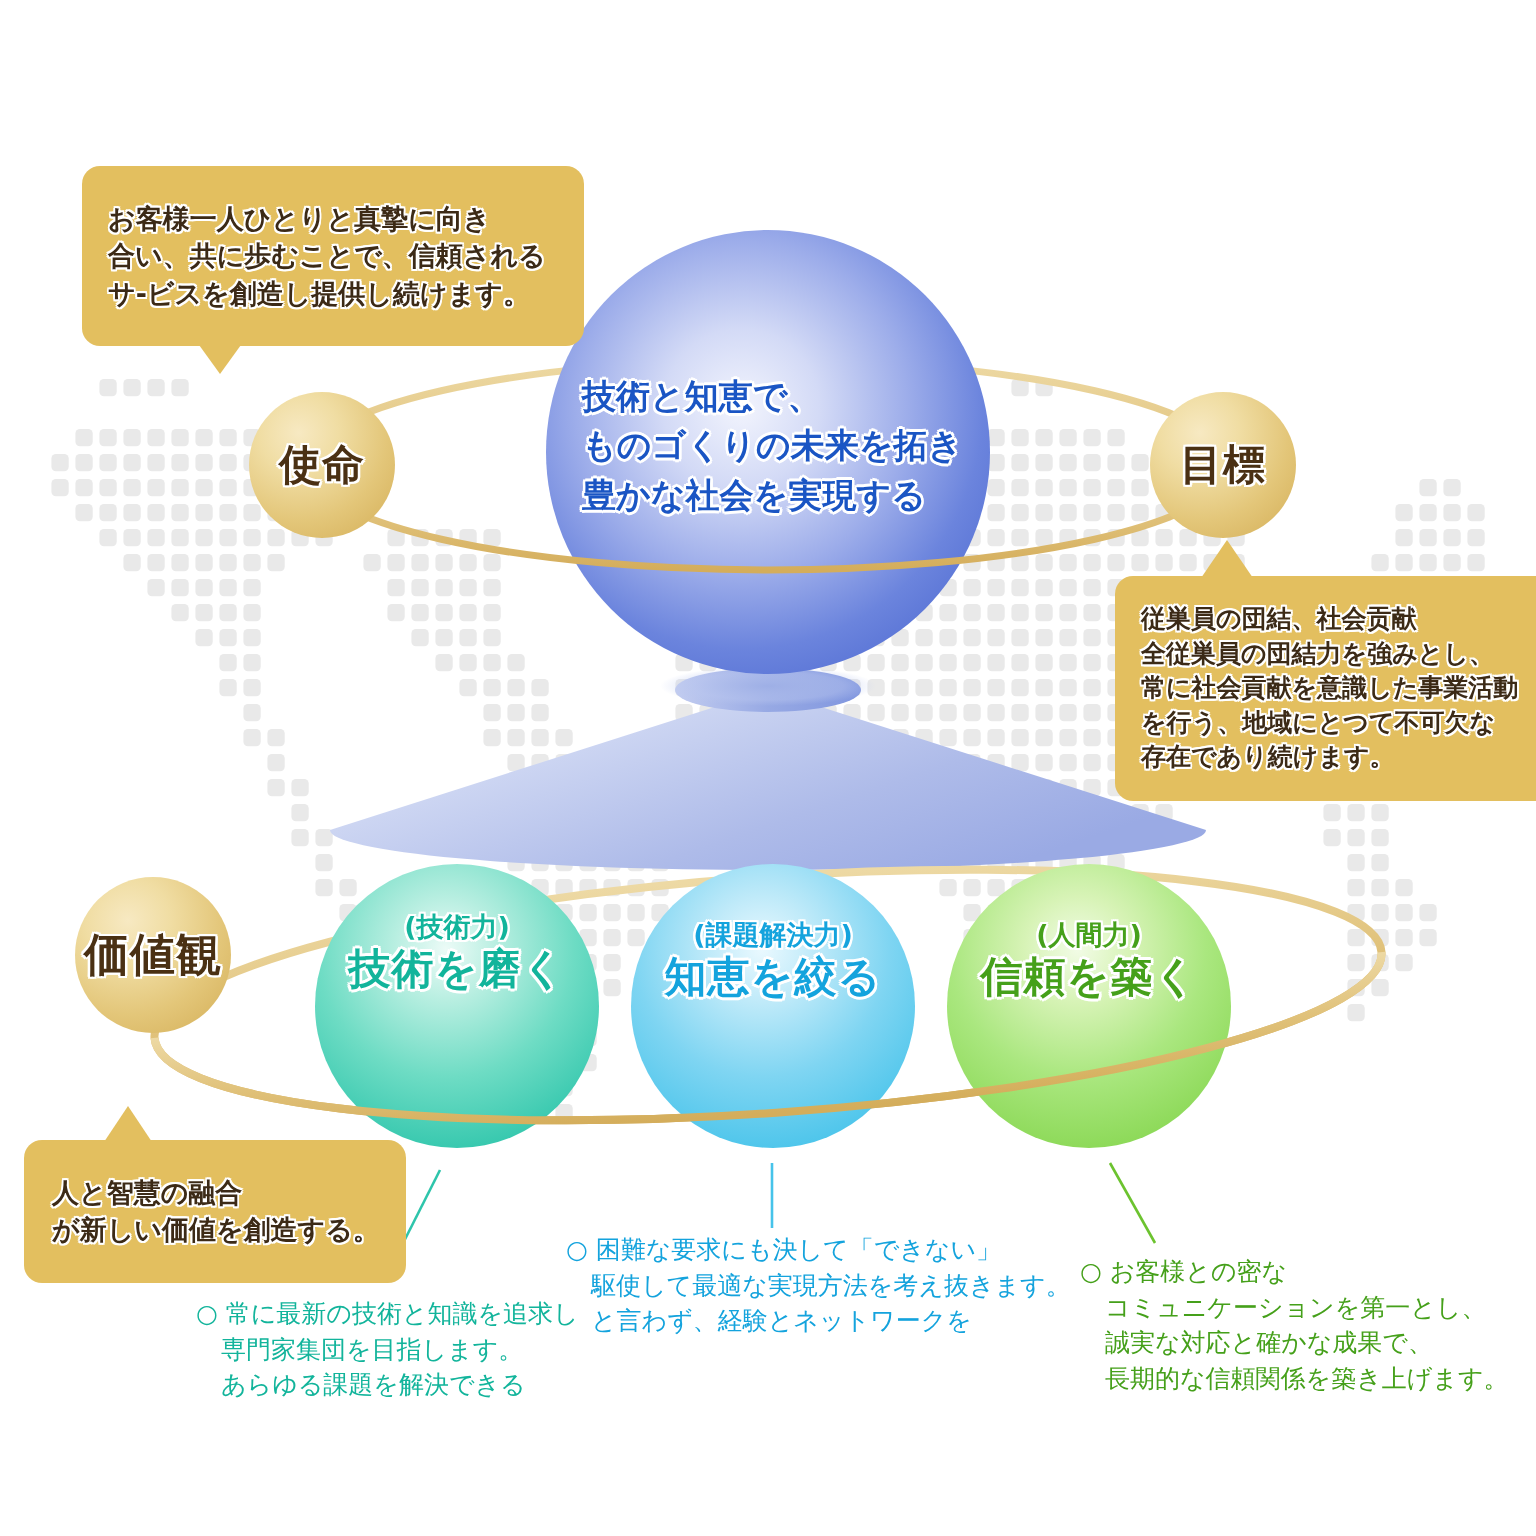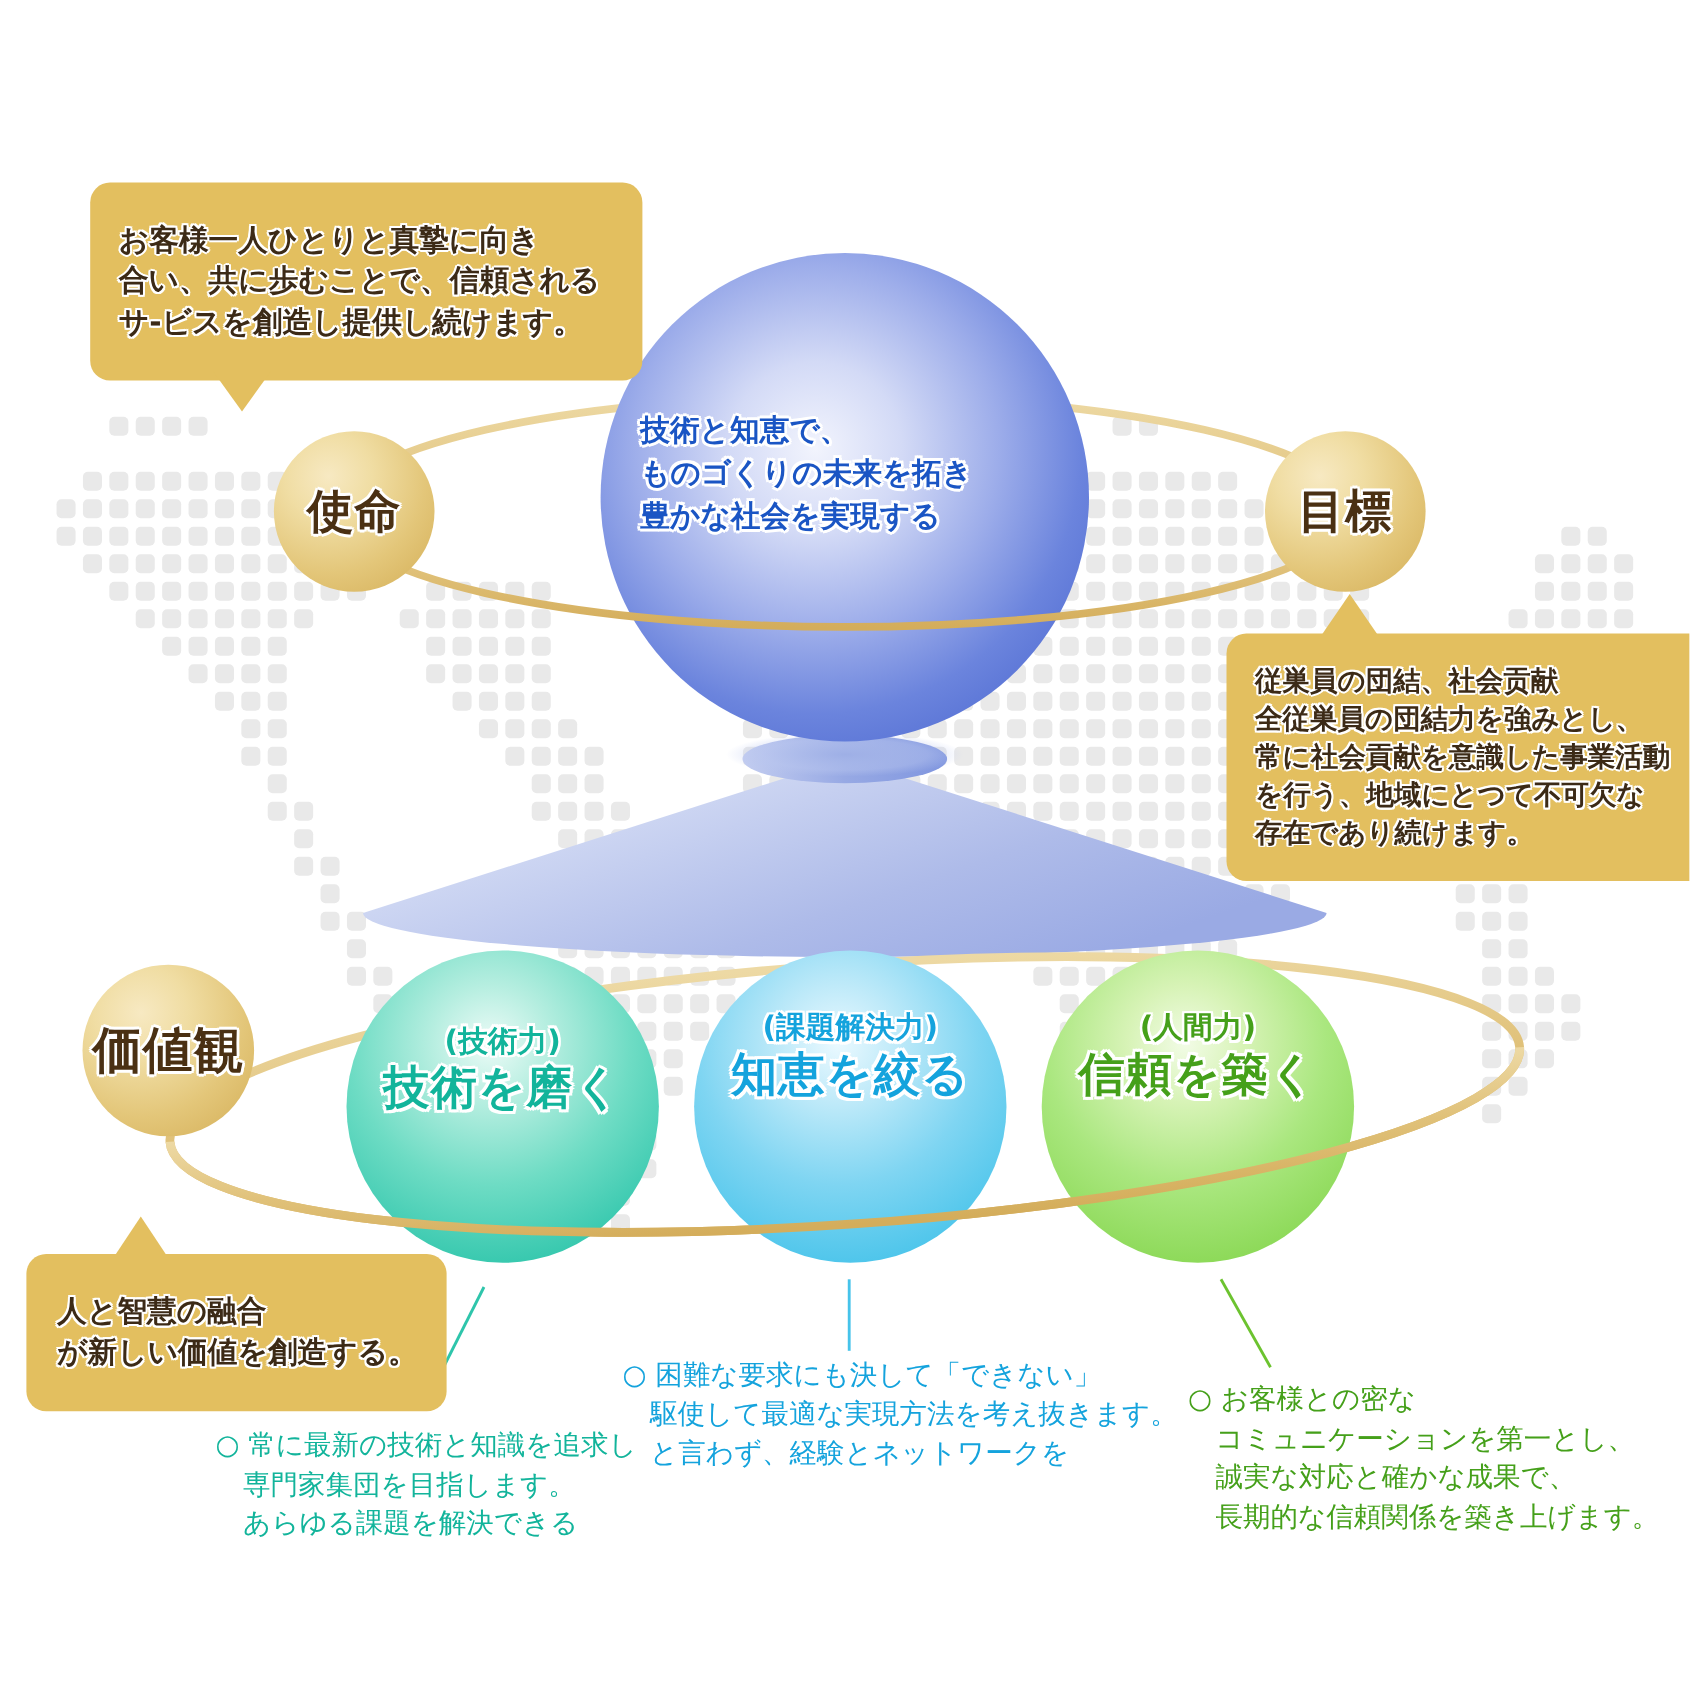--- a/index.html
+++ b/index.html
@@ -37,21 +37,21 @@
      color:#4a3013;font-weight:700;
      text-shadow:
         -2px -2px 0 #fff, 2px -2px 0 #fff, -2px 2px 0 #fff, 2px 2px 0 #fff,
          0 -2.4px 0 #fff, 0 2.4px 0 #fff, -2.4px 0 0 #fff, 2.4px 0 0 #fff;
      letter-spacing:1px;
   }
 
   
   #sphere-text{
      position:absolute;z-index:7;
-     color:#1a55c4;font-weight:700;font-size:27px;line-height:1.45;
+     color:#1a55c4;font-weight:700;font-size:34px;line-height:1.45;
      text-shadow:
         -2.2px -2.2px 0 #fff, 2.2px -2.2px 0 #fff,
         -2.2px  2.2px 0 #fff, 2.2px  2.2px 0 #fff,
          0 -2.6px 0 #fff, 0 2.6px 0 #fff,
         -2.6px 0 0 #fff, 2.6px 0 0 #fff;
   }
   #sphere-text .line{white-space:pre;display:block;}
 
   
   .vlabel{position:absolute;z-index:7;text-align:center;width:300px;}
@@ -869,21 +869,21 @@
   <div class="node" style="left:75px;top:877px;width:156px;height:156px;font-size:45px;font-family:Liberation Serif, serif;">
     <span>価値観</span>
   </div>
 
   <div id="sphere-text" style="left:582px;top:372px;width:420px;">
     <span class="line">技術と知恵で、</span>
     <span class="line">ものゴくりの未来を拓き</span>
     <span class="line">豊かな社会を実現する</span>
   </div>
 
-  <div class="vlabel" style="left:307px;top:932px;color:#12b49b;">
+  <div class="vlabel" style="left:307px;top:912px;color:#12b49b;">
     <span class="sub">(技術力)</span>
     <span class="main">技術を磨く</span>
   </div>
 
   <div class="vlabel" style="left:623px;top:920px;color:#14a3dd;">
     <span class="sub">(課題解決力)</span>
     <span class="main">知恵を絞る</span>
   </div>
 
   <div class="vlabel" style="left:939px;top:920px;color:#45a01a;">

